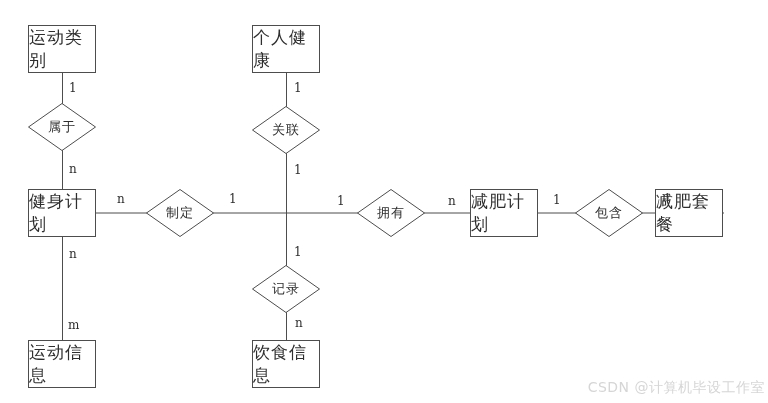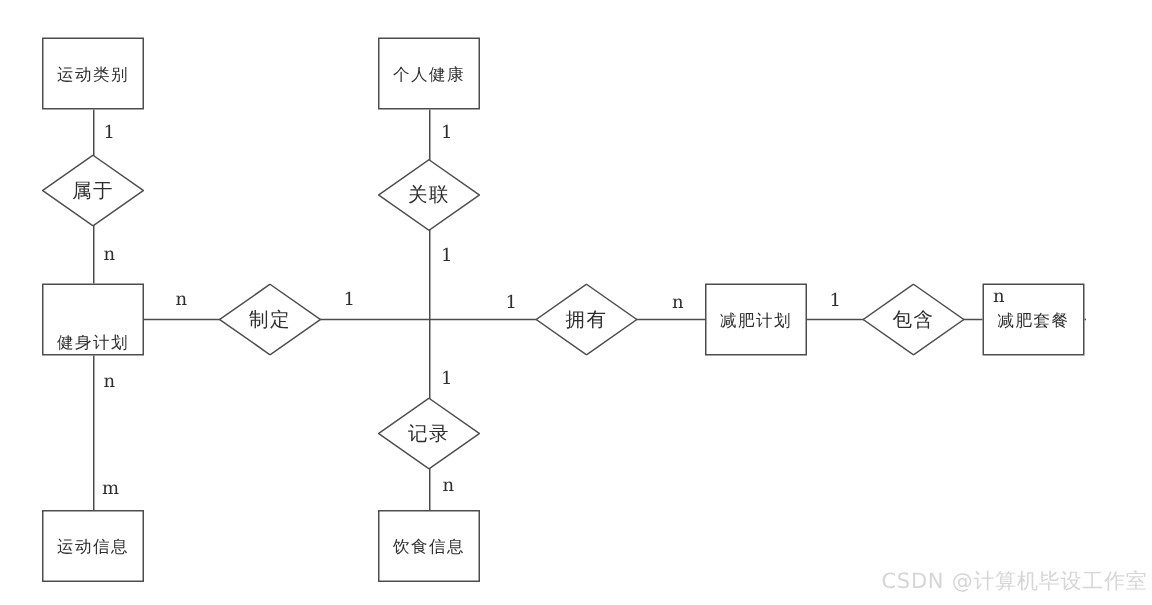--- a/index.html
+++ b/index.html
@@ -25,21 +25,21 @@
   }
   .entity {
     position: absolute;
     width: 68px;
     height: 48px;
     border: 1px solid #4d4d4d;
     background: #ffffff;
     display: flex;
     align-items: center;
     justify-content: center;
-    font-size: 11px;
+    font-size: 17px;
     letter-spacing: 1px;
     color: #2e2e2e;
   }
   .diamond {
     position: absolute;
     width: 68px;
     height: 48px;
   }
   .diamond svg { position: absolute; left: 0; top: 0; display: block; }
   .diamond polygon {

